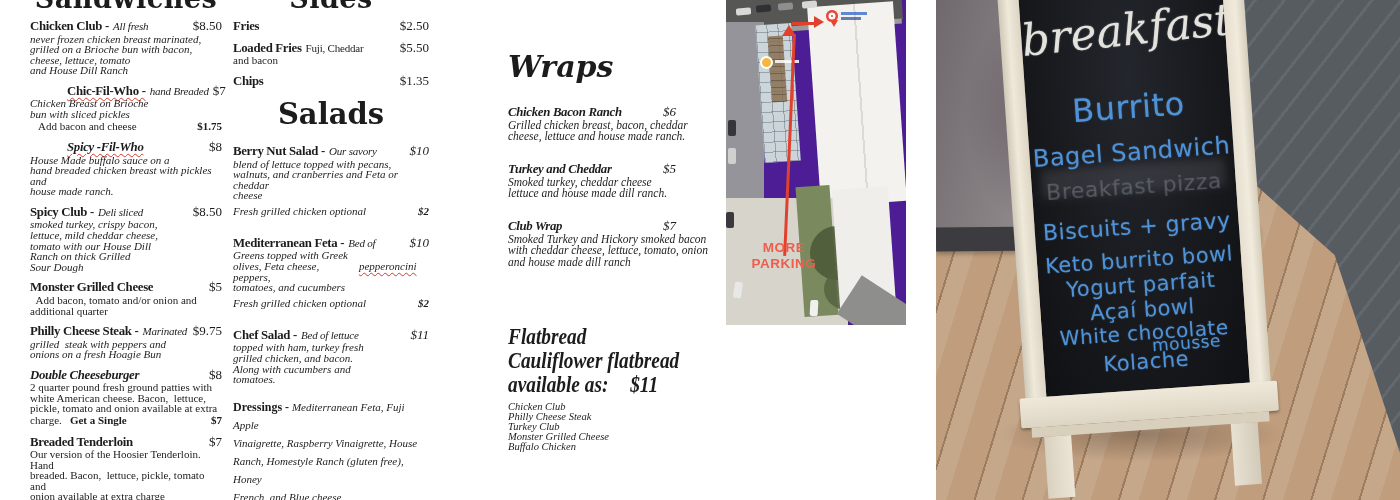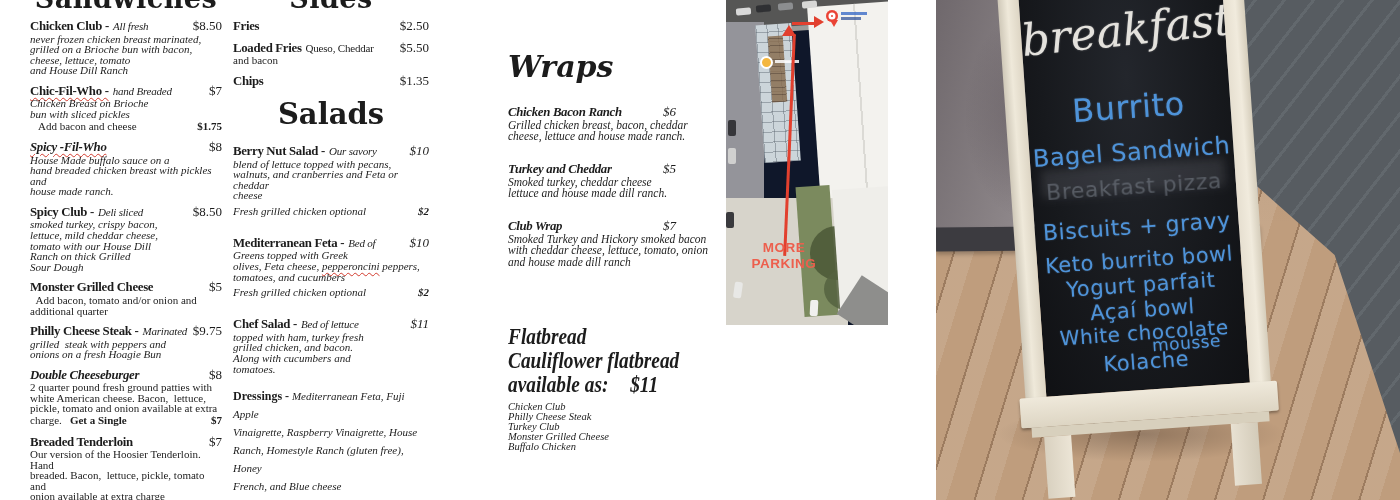--- a/index.html
+++ b/index.html
@@ -17,21 +17,21 @@
           text-align:center;margin:12px 0 16px;}
   .item{margin-bottom:9px;}
   .head{display:flex;align-items:baseline;gap:4px;line-height:12.5px;}
   .nm{font-weight:700;font-size:12.8px;letter-spacing:-.3px;white-space:nowrap;}
   .nm.it{font-style:italic;}
   .lead{font-style:italic;font-size:11px;letter-spacing:-.2px;white-space:nowrap;}
   .pr{margin-left:auto;font-weight:400;font-size:13px;}
   .pr.it{font-style:italic;}
   .desc{font-size:11px;line-height:10.6px;font-style:italic;white-space:pre-wrap;margin-top:1px;}
   .desc.roman{font-style:normal;}
-  .sp-err{text-decoration:underline wavy #d23b2e;text-decoration-thickness:1px;text-underline-offset:2px;}
+  .sp-err{text-decoration:underline wavy #d23b2e;text-decoration-thickness:1px;text-underline-offset:2px;margin-left:37px;}
   .subrow{display:flex;font-size:11px;line-height:11.5px;margin-top:1px;}
   .subrow .sl{padding-left:8px;text-align:center;}
   .subrow .slb{font-weight:700;padding-left:8px;}
   .subrow .sp{margin-left:auto;font-weight:700;}
   .optrow{display:flex;font-style:italic;font-size:11px;line-height:11px;margin-top:5px;}
   .optrow .op{margin-left:auto;font-weight:700;}
   .dress .nmi{font-weight:700;font-size:12px;}
   .dress .din{font-style:italic;font-size:11px;line-height:10.8px;white-space:pre-wrap;}
   
   .wtitle{font-family:"DejaVu Serif",serif;font-weight:700;font-style:italic;font-size:30px;
@@ -40,21 +40,21 @@
   .w .nm{font-style:italic;}
   .w .desc{font-size:11.5px;line-height:11.8px;width:205px;}
   .fb{margin-top:56px;}
   .fbl{font-weight:700;font-style:italic;font-size:23px;line-height:24px;transform:scaleX(.84);
        transform-origin:0 50%;white-space:nowrap;display:flex;align-items:baseline;}
   .fbl .fbp{margin-left:26px;}
   .fbopts{margin-top:5px;}
   .fbo{font-style:italic;font-size:10.5px;line-height:9.9px;}
 
   
-  #map{position:absolute;left:726px;top:0;width:162px;height:325px;overflow:hidden;background:#0f172a;}
+  #map{position:absolute;left:726px;top:0;width:180px;height:325px;overflow:hidden;background:#4c1d95;}
   #map *{position:absolute;}
   .m-road{left:-8px;top:-10px;width:184px;height:36px;background:#565655;transform:rotate(-4deg);}
   .m-side{left:-8px;top:25px;width:184px;height:5px;background:#9b9b98;transform:rotate(-4deg);}
   .m-park{left:0;top:22px;width:38px;height:280px;background:#94949a;}
   .m-bldgA{left:88px;top:4px;width:86px;height:200px;background:#f3f2ee;transform:rotate(-4deg);
            background-image:linear-gradient(90deg,transparent 0 46px,#dbdad5 46px 48px,transparent 48px);}
   .m-sky{left:34px;top:24px;width:36px;height:138px;background:#ccd5da;transform:rotate(-4deg);
          background-image:repeating-linear-gradient(0deg,rgba(90,100,110,.45) 0 1px,transparent 1px 10px),
                           repeating-linear-gradient(90deg,rgba(90,100,110,.45) 0 1px,transparent 1px 11px);}
   .m-brown{left:44px;top:36px;width:15px;height:66px;background:#8a6f52;opacity:.85;transform:rotate(-4deg);
@@ -243,21 +243,21 @@
     <div class="item">
       <div class="head">
         <span class="nm">Fries</span>
         <span class="pr">$2.50</span>
       </div>
     </div>
 
     <div class="item">
       <div class="head">
         <span class="nm">Loaded Fries</span>
-        <span class="lead roman" style="font-style:normal">Queso, Cheddar</span>
+        <span class="lead roman" style="font-style:normal">Fuji, Cheddar</span>
         <span class="pr">$5.50</span>
       </div>
       <div class="desc roman">and bacon</div>
     </div>
 
     <div class="item">
       <div class="head">
         <span class="nm">Chips</span>
         <span class="pr">$1.35</span>
       </div>

